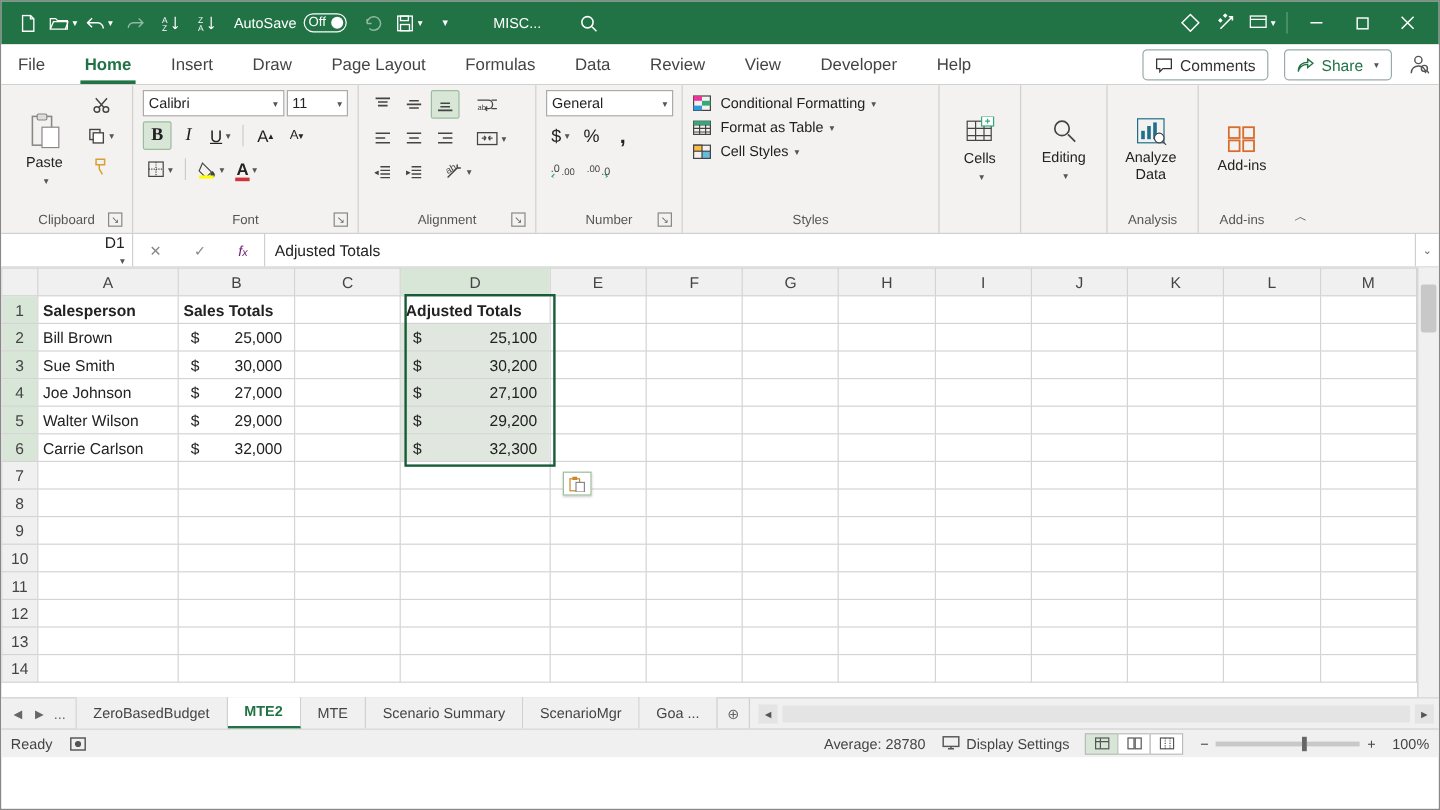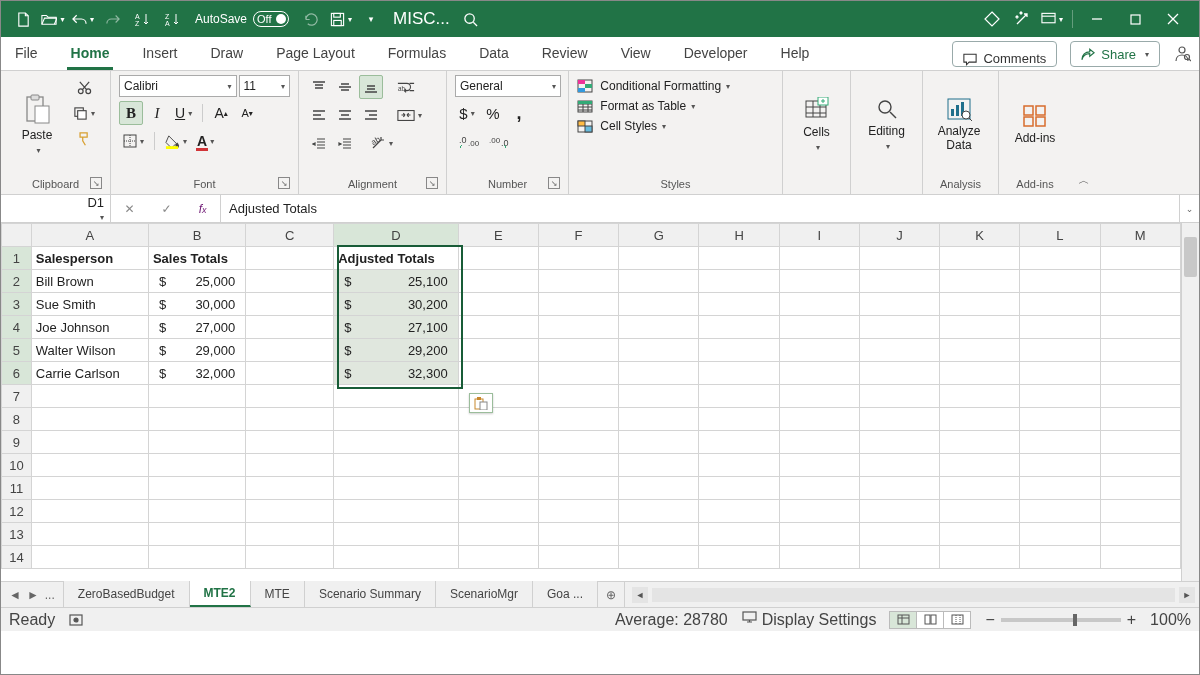--- a/index.html
+++ b/index.html
@@ -7,31 +7,31 @@
   body { margin:0; font-family:"Segoe UI",Arial,sans-serif; font-size:12px; color:#222; background:#fff; width:1200px; height:675px; overflow:hidden; border:1px solid #888; }
   svg { display:block; }
 
   
   .titlebar { height:36px; background:var(--green); color:#fff; display:flex; align-items:center; padding:0 8px; gap:2px; }
   .tb-btn { width:28px; height:28px; display:flex; align-items:center; justify-content:center; border-radius:2px; }
   .tb-sep { width:1px; height:18px; background:rgba(255,255,255,.3); margin:0 4px; }
   .autosave { display:flex; align-items:center; gap:6px; font-size:12px; margin:0 6px; }
   .toggle { width:36px; height:16px; border:1px solid #fff; border-radius:8px; position:relative; font-size:11px; display:flex; align-items:center; padding-left:3px; }
   .toggle::after { content:""; width:10px; height:10px; border-radius:50%; background:#fff; position:absolute; right:2px; top:2px; }
-  .title-center { flex:0 0 auto; margin:0 6px; font-size:17px; }
+  .title-center { flex:0 0 auto; margin:0 24px; font-size:12px; }
   .tb-spacer { flex:1; }
   .search-zone { display:flex; align-items:center; justify-content:center; width:26px; }
 
   
   .tabs { height:34px; background:#fff; border-bottom:1px solid var(--grey-line); display:flex; align-items:flex-end; padding:0 0; gap:5px; }
   .tab { padding:0 14px; height:34px; display:flex; align-items:center; font-size:14px; color:#444; cursor:default; }
   .tab.active { color:var(--green); position:relative; font-weight:600; }
   .tab.active::after { content:""; position:absolute; left:10px; right:10px; bottom:0; height:3px; background:var(--green); }
   .tab-spacer { flex:1; }
-  .tab-pill { height:26px; border:1px solid #9aa; border-radius:4px; display:flex; align-items:flex-end; padding:0 10px; gap:6px; margin-bottom:3px; margin-left:8px; font-size:13px; color:#333; background:#fff; }
+  .tab-pill { height:26px; border:1px solid #9aa; border-radius:4px; display:flex; align-items:center; padding:0 10px; gap:6px; margin-bottom:3px; margin-left:8px; font-size:13px; color:#333; background:#fff; }
   .tab-pill.green { color:var(--green); }
   .share-btn { display:flex; align-items:center; }
 
   
   .ribbon { height:124px; background:var(--grey-bg); border-bottom:1px solid var(--grey-line); display:flex; }
   .group { border-right:1px solid var(--grey-line); padding:4px 8px 0 8px; display:flex; flex-direction:column; }
   .group-body { flex:1; display:flex; gap:4px; }
   .group-label { height:20px; font-size:11px; color:#555; display:flex; align-items:center; justify-content:center; position:relative; }
   .group-label .dlg { position:absolute; right:0; top:3px; width:12px; height:12px; border:1px solid #888; font-size:8px; display:flex; align-items:center; justify-content:center; color:#666; }
   .rbtn { min-width:24px; height:24px; display:flex; align-items:center; justify-content:center; border:1px solid transparent; border-radius:2px; font-size:13px; padding:0 3px; }
@@ -73,21 +73,21 @@
   .sb-nav { display:flex; align-items:center; gap:6px; padding:0 8px; color:#666; border-right:1px solid var(--grey-line);}
   .sb-tabs { display:flex; align-items:flex-end; }
   .sb-tab { padding:0 14px; height:26px; display:flex; align-items:center; border-right:1px solid var(--grey-line); background:#f0f0f0; color:#444; }
   .sb-tab.active { background:#fff; color:var(--green); font-weight:600; border-bottom:2px solid var(--green); height:26px; }
   .sb-add { width:26px; display:flex; align-items:center; justify-content:center; color:#666; }
   .sb-scroll { flex:1; display:flex; align-items:center; padding:0 4px; gap:4px; }
   .sb-scroll .track { flex:1; height:14px; background:#e4e4e4; position:relative; }
   .sb-scroll .arrow { width:16px; height:16px; background:#e4e4e4; display:flex; align-items:center; justify-content:center; font-size:9px; color:#555; }
 
   
-  .status { height:24px; background:#f0f0f0; border-top:1px solid var(--grey-line); display:flex; align-items:center; font-size:16px; color:#444; padding:0 8px; gap:14px; }
+  .status { height:24px; background:#f0f0f0; border-top:1px solid var(--grey-line); display:flex; align-items:center; font-size:12px; color:#444; padding:0 8px; gap:14px; }
   .status .spacer { flex:1; }
   .viewbtns { display:flex; gap:0; }
   .viewbtns div { width:28px; height:18px; border:1px solid #bbb; display:flex; align-items:center; justify-content:center; margin-left:-1px; background:#fff; }
   .viewbtns div.on { background:#d8e6d8; }
   .zoom { display:flex; align-items:center; gap:6px; }
   .zoom .track { width:120px; height:4px; background:#c8c8c8; position:relative; }
   .zoom .track::after { content:""; position:absolute; left:60%; top:-4px; width:4px; height:12px; background:#666; }
 </style>
 </head>
 <body>

